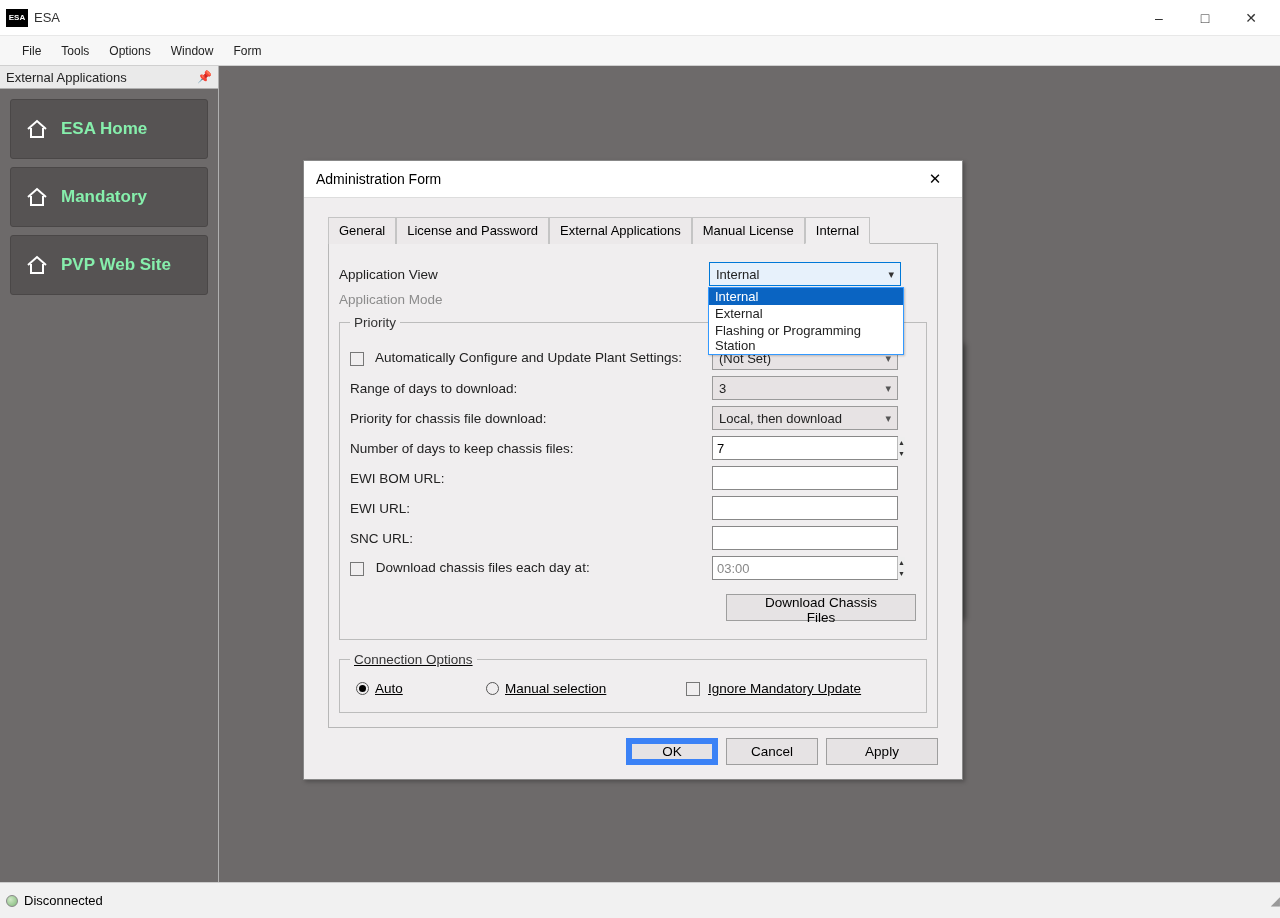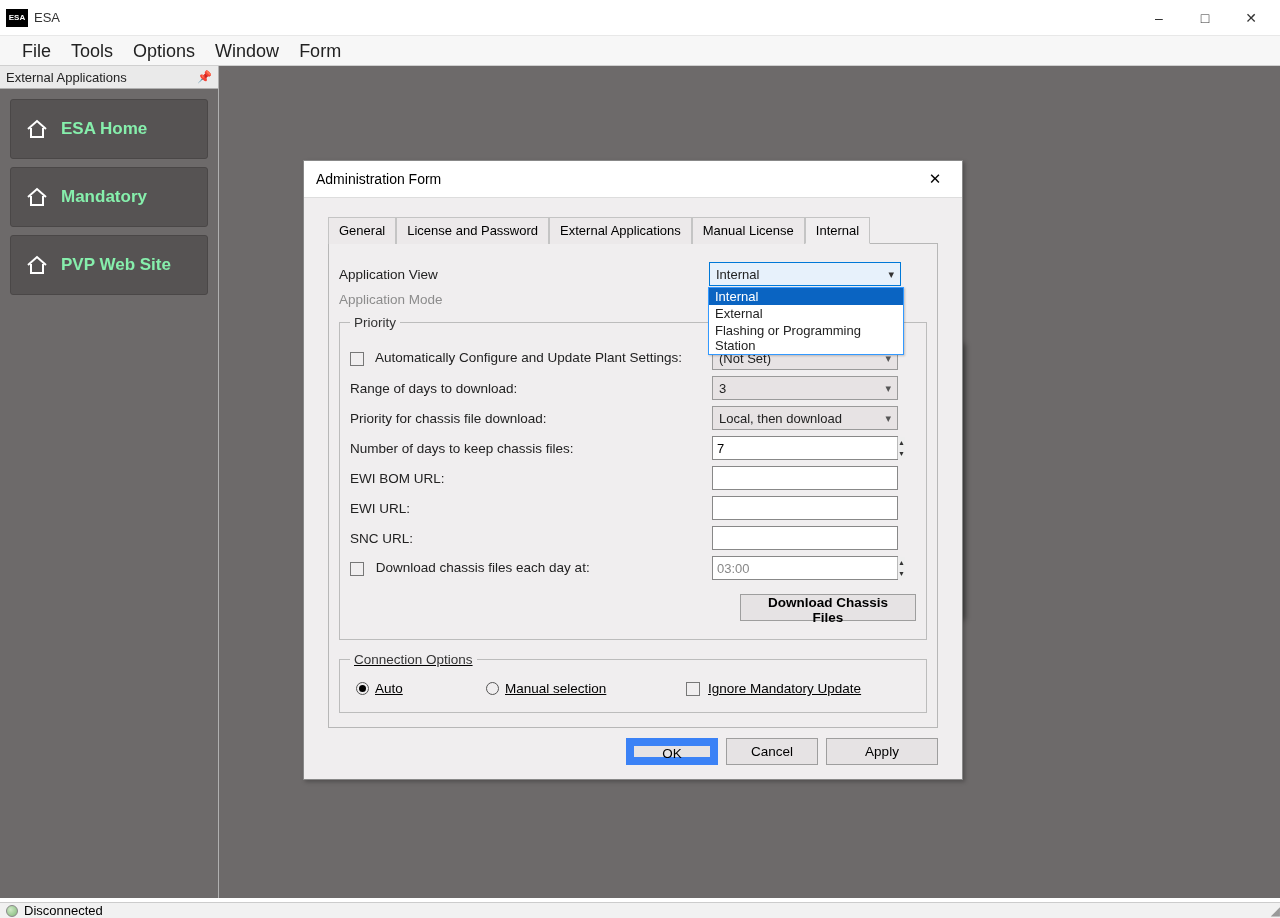--- a/index.html
+++ b/index.html
@@ -7,21 +7,21 @@
 
   
   .titlebar { height: 36px; display: flex; align-items: center; padding: 0 6px; background: #fff; border-bottom: 1px solid #e8e8e8; }
   .titlebar .logo { width: 22px; height: 18px; background:#000; color:#fff; font-size:8px; font-weight:bold; display:flex; align-items:center; justify-content:center; border:1px solid #000; margin-right:6px;}
   .titlebar .title { font-size: 13px; color: #333; }
   .win-controls { margin-left:auto; display:flex; }
   .win-btn { width:46px; height:32px; display:flex; align-items:center; justify-content:center; color:#333; font-size:14px; }
 
   
   .menubar { height: 30px; background:#f7f7f7; border-bottom:1px solid #d0d0d0; display:flex; align-items:center; padding-left:12px; }
-  .menubar .menu-item { padding: 0 10px; font-size:18px; color:#222; line-height:30px; cursor:default;}
+  .menubar .menu-item { padding: 0 10px; font-size:12px; color:#222; line-height:30px; cursor:default;}
 
   
   .mainarea { position:absolute; top:66px; left:0; right:0; bottom:20px; display:flex; }
 
   
   .sidebar-wrap { width: 219px; background:#6d6a6a; border-right:1px solid #b0b0b0; position:relative;}
   .panel-header { height: 23px; background:#eaeaea; color:#222; font-size:13px; padding-left:6px; display:flex; align-items:center; border-bottom:1px solid #b0b0b0; }
   .pin-icon { margin-left:auto; margin-right:6px; font-size:12px; color:#333;}
   .sidebar-body { padding:10px; }
   .side-item { background:#565353; color:#86efac; height:60px; border-radius:3px; margin-bottom:8px; display:flex; align-items:center; padding-left:14px; font-size:17px; font-weight:600; border:1px solid #4a4747; cursor:pointer;}
@@ -67,29 +67,29 @@
   .checkbox { width:14px; height:14px; border:1px solid #777; margin-right:8px; display:inline-block; vertical-align:middle;}
   .select { min-width:186px; height:24px; border:1px solid #9a9a9a; background:#e7e3e4; padding:0 6px; display:flex; align-items:center; font-size:13px;}
   .select .chev { margin-left:auto; font-size:11px; color:#555;}
   .textbox { width:186px; height:24px; border:1px solid #888; background:#fff; padding:0 4px; font-size:13px; display:flex; align-items:center;}
   .spinner { width:186px; height:24px; border:1px solid #888; background:#fff; display:flex; align-items:center;}
   .spinner input { border:none; outline:none; flex:1; padding:0 4px; font-size:13px;}
   .spinner .spins { width:18px; height:100%; border-left:1px solid #bbb; display:flex; flex-direction:column; }
   .spinner .spb { flex:1; display:flex; align-items:center; justify-content:center; font-size:7px; color:#333; background:#eee;}
   .spinner.disabled input { color:#888; }
   .btn { height:27px; padding:0 22px; background:#e6e3e4; border:1px solid #9e9e9e; font-size:13.5px; cursor:pointer; }
-  .btn.default { border:8px solid #3b82f6; }
+  .btn.default { border:6px solid #3b82f6; }
 
   .dlg-buttons { display:flex; justify-content:flex-end; gap:8px; margin-top:10px; }
 
   .radio { width:13px; height:13px; border:1px solid #555; border-radius:50%; display:inline-flex; align-items:center; justify-content:center; margin-right:6px; vertical-align:middle;}
   .radio.checked::after { content:""; width:7px; height:7px; background:#000; border-radius:50%;}
 
   
-  .statusbar { position:absolute; left:0; right:0; bottom:0; height:16px; background:#f1f1f1; border-top:1px solid #ccc; display:flex; align-items:center; font-size:13px; padding-left:6px;}
+  .statusbar { position:absolute; left:0; right:0; bottom:0; height:36px; background:#f1f1f1; border-top:1px solid #ccc; display:flex; align-items:center; font-size:13px; padding-left:6px;}
   .status-dot { width:12px; height:12px; border-radius:50%; background:radial-gradient(circle at 35% 35%, #cfe8c6, #7fb978); margin-right:6px; border:1px solid #888;}
   .resize-grip { margin-left:auto; margin-right:2px; color:#999; font-size:12px; letter-spacing:-2px;}
 </style>
 </head>
 <body>
 
 <div class="titlebar">
   <div class="logo">ESA</div>
   <div class="title">ESA</div>
   <div class="win-controls">
@@ -244,21 +244,21 @@
               <div class="spinner disabled">
                 <input value="03:00" style="">
                 <div class="spins">
                     <div class="spb">▲</div>
                     <div class="spb">▼</div>
                   </div>
               </div>
             </div>
 
             <div class="row" style="justify-content:flex-end; margin-top:14px;">
-              <button class="btn" style="width:176px;font-weight:bold;">Download Chassis Files</button>
+              <button class="btn" style="width:190px;">Download Chassis Files</button>
             </div>
           </fieldset>
 
           <fieldset style="margin-top:12px;text-decoration:underline;">
             <legend>Connection Options</legend>
             <div style="display:flex; align-items:center; padding:4px 6px; font-size:13.5px;">
               <span style="display:flex; align-items:center; width:130px;">
                 <span class="radio checked"></span>
                 <span>Auto</span>
               </span>

